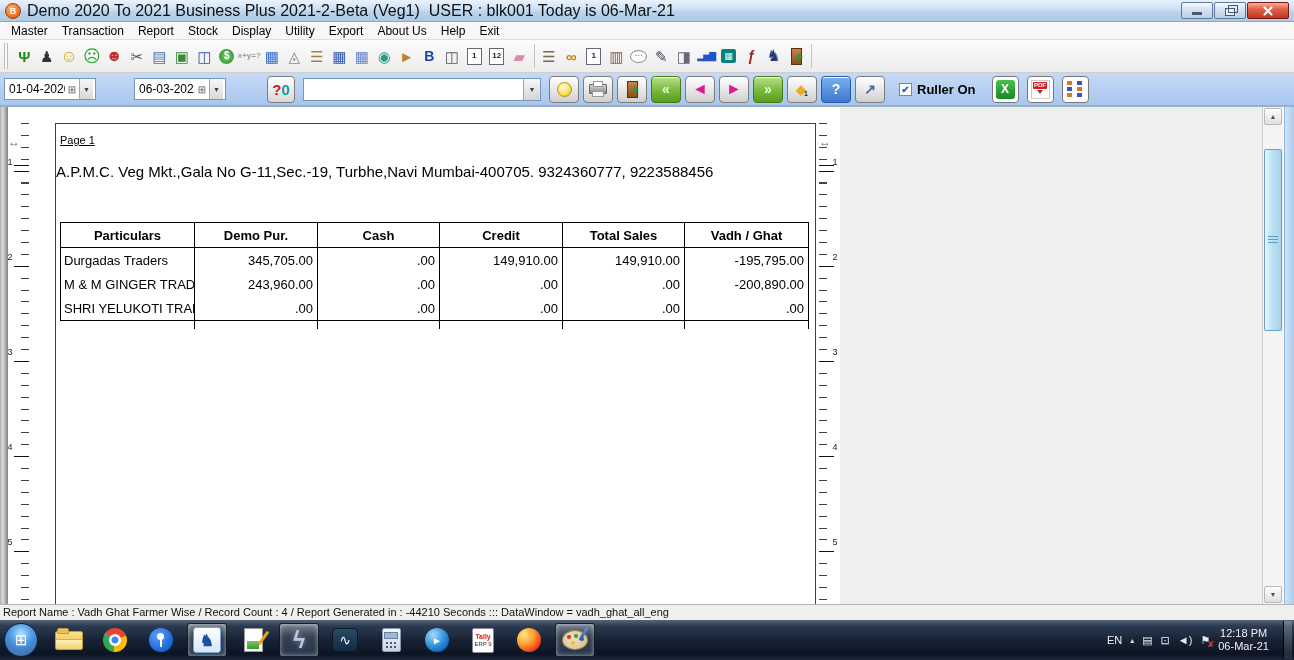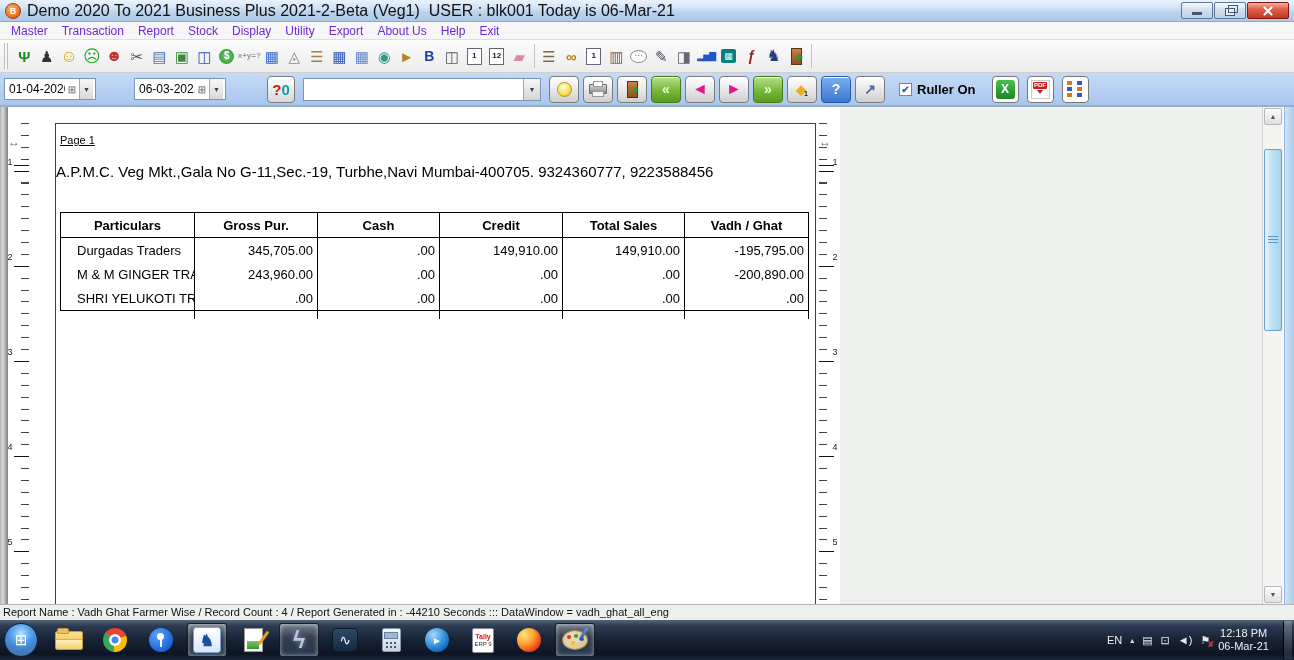--- a/index.html
+++ b/index.html
@@ -20,21 +20,21 @@
     display:flex;align-items:center;justify-content:center;}
   .wb .minb{width:10px;height:3px;background:#44586e;margin-top:6px;}
   .wb .rest{position:relative;width:8px;height:6px;border:1px solid #44586e;margin-top:3px;background:#e8f0f8;}
   .wb .rest::before{content:"";position:absolute;left:2px;top:-4px;width:8px;height:6px;border:1px solid #44586e;}
   .wb.close{width:42px;background:linear-gradient(#f4b0a0,#e06048 40%,#c03820);border-color:#7c1a10;}
   .xb{position:relative;width:10px;height:10px;}
   .xb::before,.xb::after{content:"";position:absolute;left:4px;top:-1px;width:2px;height:12px;background:#fff;border-radius:1px;}
   .xb::before{transform:rotate(45deg);} .xb::after{transform:rotate(-45deg);}
   
   .menubar{position:absolute;left:0;top:22px;width:100%;height:18px;background:#f7f7f7;
-    border-bottom:1px solid #dedede;display:flex;align-items:center;font-size:12px;color:#6d28d9;padding-left:4px;box-sizing:border-box;}
+    border-bottom:1px solid #dedede;display:flex;align-items:center;font-size:12px;color:#000000;padding-left:4px;box-sizing:border-box;}
   .mi{padding:0 7px;height:100%;display:flex;align-items:center;cursor:default;}
   
   .toolbar1{position:absolute;left:0;top:40px;width:100%;height:33px;box-sizing:border-box;
     background:linear-gradient(#fcfcfc,#ececec);border-bottom:1px solid #cfcfcf;
     display:flex;align-items:center;padding-left:2px;}
   .grip{width:4px;height:26px;margin:0 5px 0 2px;background:repeating-linear-gradient(90deg,#bdbdbd 0 1px,#f8f8f8 1px 3px);}
   .ti{width:22.5px;height:26px;display:flex;align-items:center;justify-content:center;font-size:15px;line-height:1;}
   .tsep{width:1px;height:24px;background:#c4c4c4;margin:0 3px;}
   .ti.small{font-size:8px;font-weight:bold;}
   .ti.bars{font-size:9px;letter-spacing:-1px;}
@@ -103,23 +103,23 @@
   .grayarea{position:absolute;left:840px;top:0;right:32px;height:100%;background:#eef0ee;}
   .pline{position:absolute;background:#2b32b8;}
   .pl-top{left:55px;top:16px;width:761px;height:1px;}
   .pl-left{left:55px;top:16px;width:1px;height:481px;}
   .pl-right{left:815px;top:16px;width:1px;height:481px;}
   .page{position:absolute;left:56px;top:17px;width:759px;height:480px;background:#fff;color:#000;}
   .pglabel{position:absolute;left:4px;top:10px;font-size:11px;text-decoration:underline;}
   .company{position:absolute;left:0;top:6px;width:100%;text-align:center;font-size:18px;font-weight:bold;}
   .addr{position:absolute;left:0;top:39px;width:100%;text-align:left;font-size:15px;}
   .rtitle{position:absolute;left:0;top:67px;width:100%;text-align:center;font-size:14px;}
-  table.rep{position:absolute;left:4px;top:88px;width:748px;border-collapse:collapse;table-layout:fixed;font-size:13px;}
+  table.rep{position:absolute;left:4px;top:98px;width:748px;border-collapse:collapse;table-layout:fixed;font-size:13px;}
   .rep th{border:1px solid #000;font-weight:bold;height:24px;font-size:13px;padding:0;}
-  .rep td{height:24px;padding:0 4px 0 16px;border-left:1px solid #000;border-right:1px solid #000;
+  .rep td{height:24px;padding:0 4px 0 3px;border-left:1px solid #000;border-right:1px solid #000;
     overflow:hidden;white-space:nowrap;}
   .rep td.num{text-align:right;}
   .rep tbody tr:last-child td{border-bottom:1px solid #000;}
   .rep .tot td{border-bottom:1px solid #000;font-weight:bold;height:21px;}
   .rep .tot td:first-child{border:0;}
   .rep .stub td{border:0;height:8px;}
   .rep .stub td + td{border-left:1px solid #000;}
   .rep .stub td:last-child{border-right:1px solid #000;}
   
   .ruler{position:absolute;top:16px;width:26px;height:481px;font-size:9px;color:#223;}
@@ -387,21 +387,21 @@
             <col style="width:134px">
             <col style="width:123px">
             <col style="width:122px">
             <col style="width:123px">
             <col style="width:122px">
             <col style="width:124px">
           </colgroup>
         <thead>
           <tr>
             <th>Particulars</th>
-            <th>Gross Pur.</th>
+            <th>Demo Pur.</th>
             <th>Cash</th>
             <th>Credit</th>
             <th>Total Sales</th>
             <th>Vadh / Ghat</th>
           </tr>
         </thead>
         <tbody>
           <tr>
             <td>Durgadas Traders</td>
             <td class="num">345,705.00</td>

